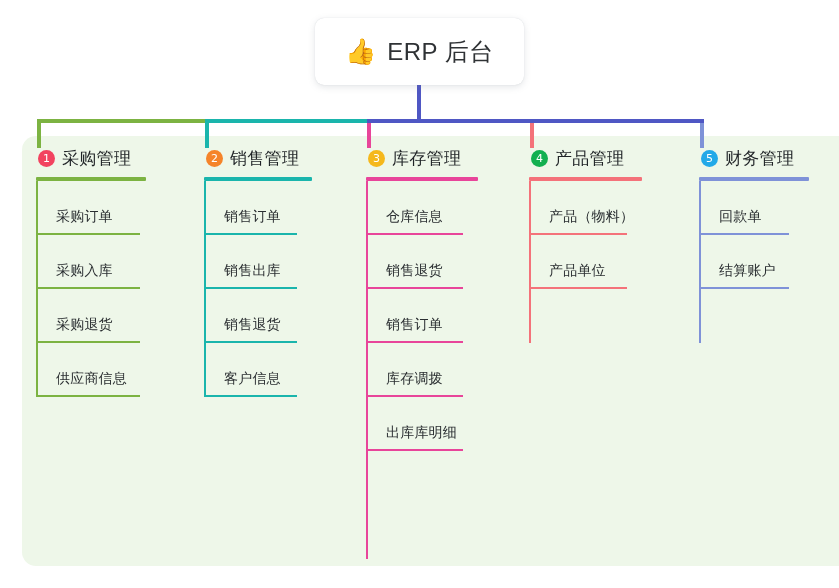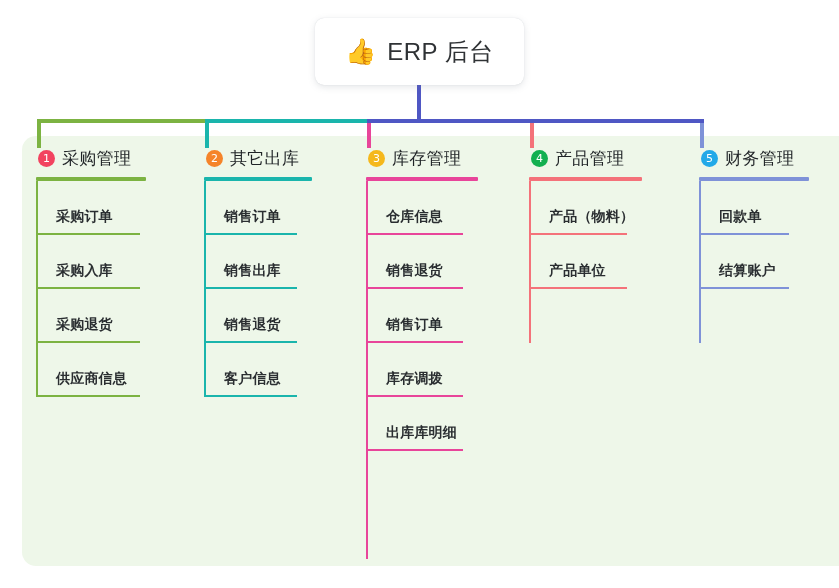--- a/index.html
+++ b/index.html
@@ -122,21 +122,20 @@
   .spine {
     position: absolute;
     left: 0;
     top: 0;
     width: 2px;
   }
   .item {
     position: relative;
     height: 54px;
     box-sizing: border-box;
-    font-weight: bold;
   }
   .item-label {
     position: absolute;
     left: 20px;
     bottom: 9px;
     font-size: 14px;
     color: #2a2e31;
     white-space: nowrap;
     letter-spacing: 0.2px;
   }
@@ -197,21 +196,21 @@
           </div>
           <div class="item">
             <span class="item-label">供应商信息</span>
             <div class="item-rule" style="width: 104px; background: rgb(124, 179, 66);"></div>
           </div>
         </div>
       </div>
       <div class="column" style="left: 204px;">
         <div class="col-head">
           <span class="badge" style="background: rgb(245, 132, 42);">2</span>
-          <span class="col-title">其它出库</span>
+          <span class="col-title">销售管理</span>
         </div>
         <div class="col-rule" style="width: 108px; background: rgb(26, 181, 172);"></div>
         <div class="items">
           <div class="spine" style="height: 216px; background: rgb(26, 181, 172);"></div>
           <div class="item">
             <span class="item-label">销售订单</span>
             <div class="item-rule" style="width: 93px; background: rgb(26, 181, 172);"></div>
           </div>
           <div class="item">
             <span class="item-label">销售出库</span>

